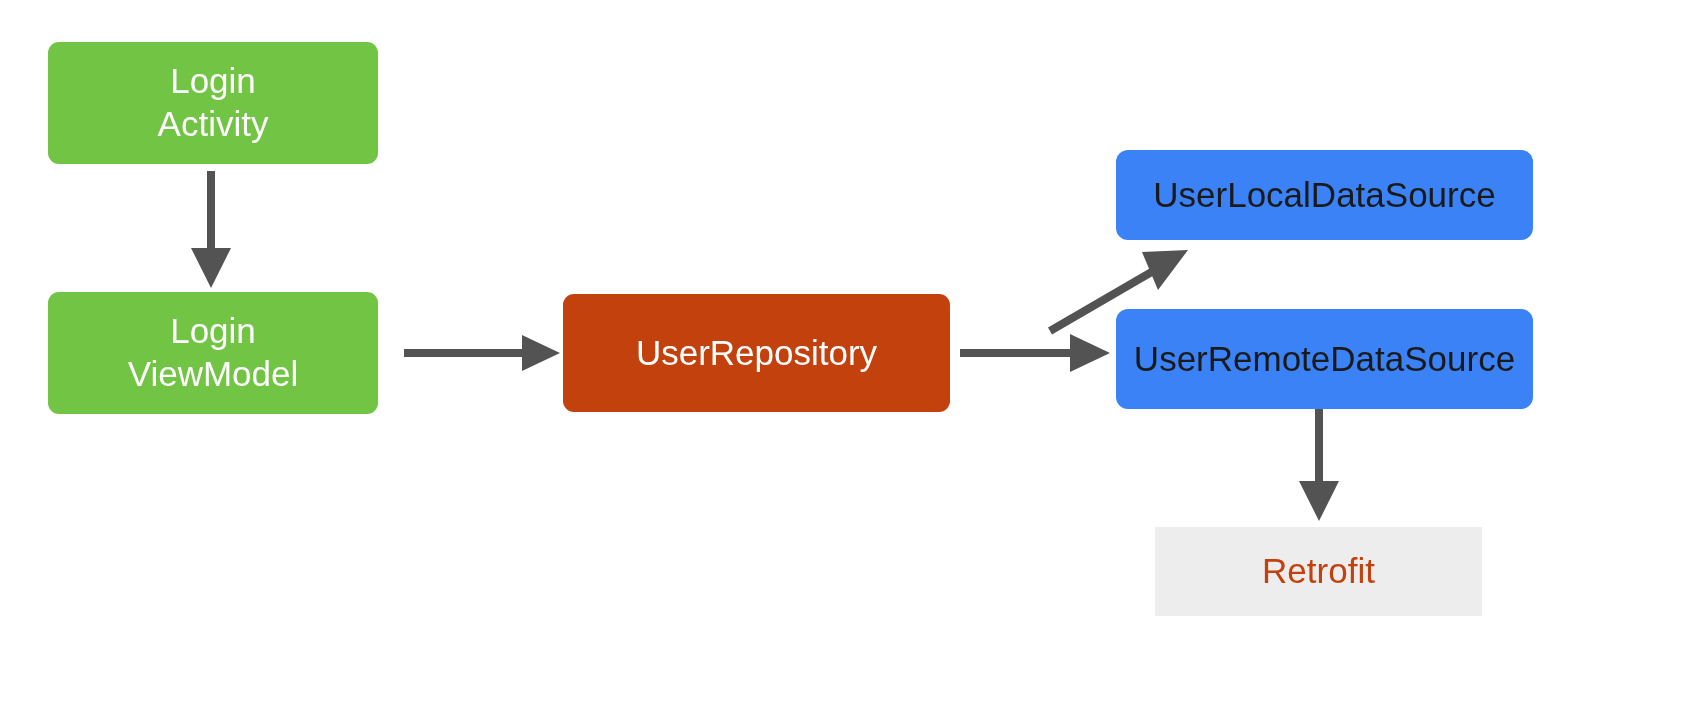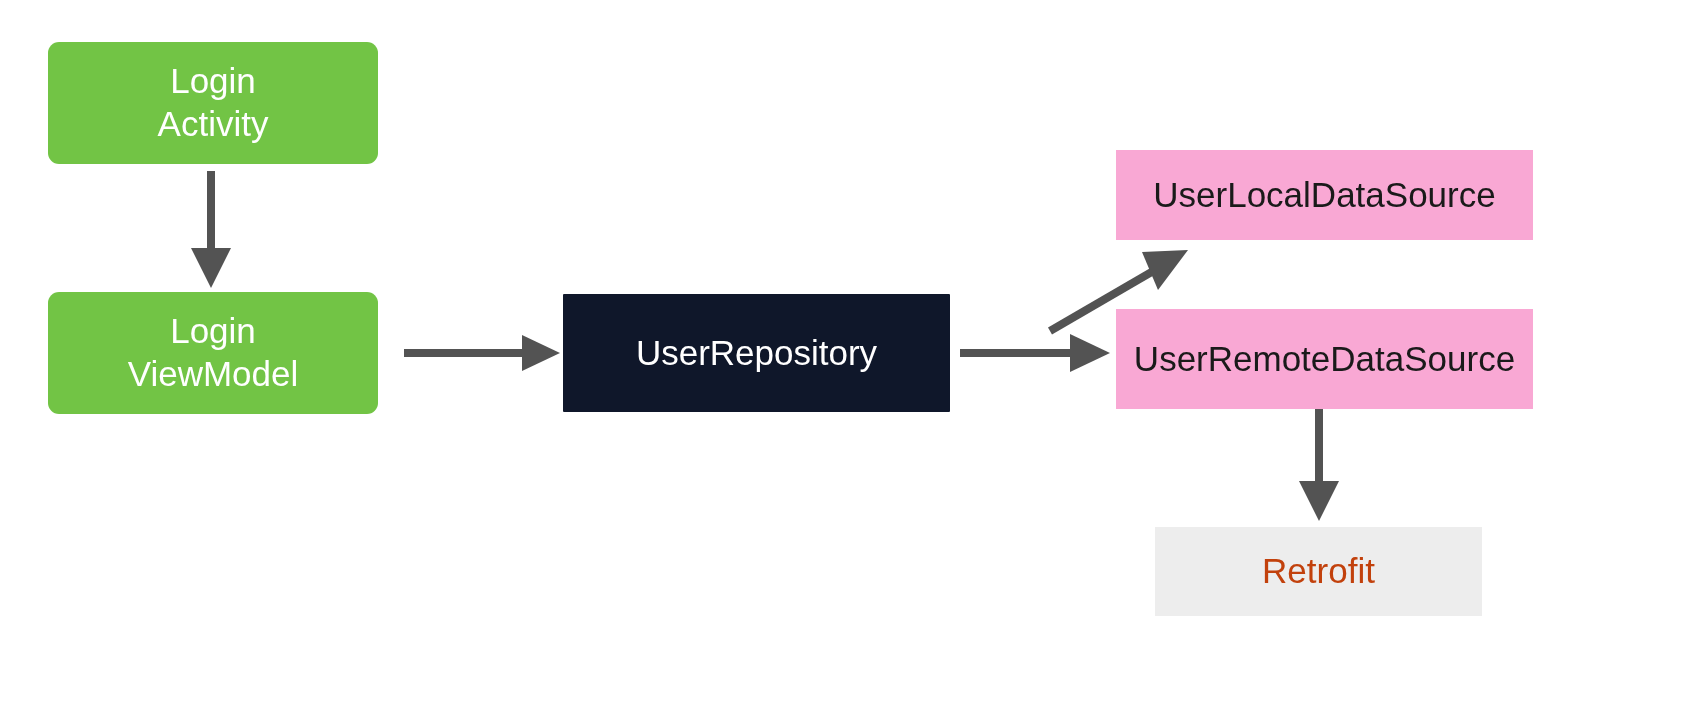--- a/index.html
+++ b/index.html
@@ -27,29 +27,29 @@
     box-sizing: border-box;
     white-space: pre-line;
   }
   .node-green {
     background: #72c445;
     color: #ffffff;
     border-radius: 11px;
     font-size: 35px;
   }
   .node-dark {
-    background: #0f172a;
+    background: #c2410c;
     color: #ffffff;
-    border-radius: 1px;
+    border-radius: 11px;
     font-size: 35px;
   }
   .node-gray {
-    background: #f9a8d4;
+    background: #3b82f6;
     color: #1a1a1a;
-    border-radius: 0;
+    border-radius: 12px;
     font-size: 35px;
   }
   .node-lightgray {
     background: #ededed;
     color: #c2410c;
     border-radius: 0;
     font-size: 35px;
   }
   .arrow-svg {
     position: absolute;

